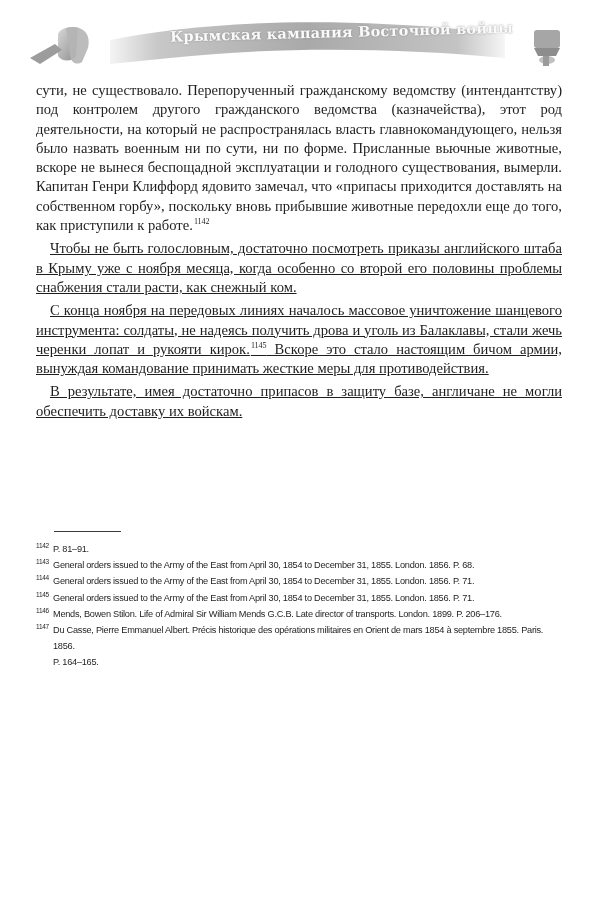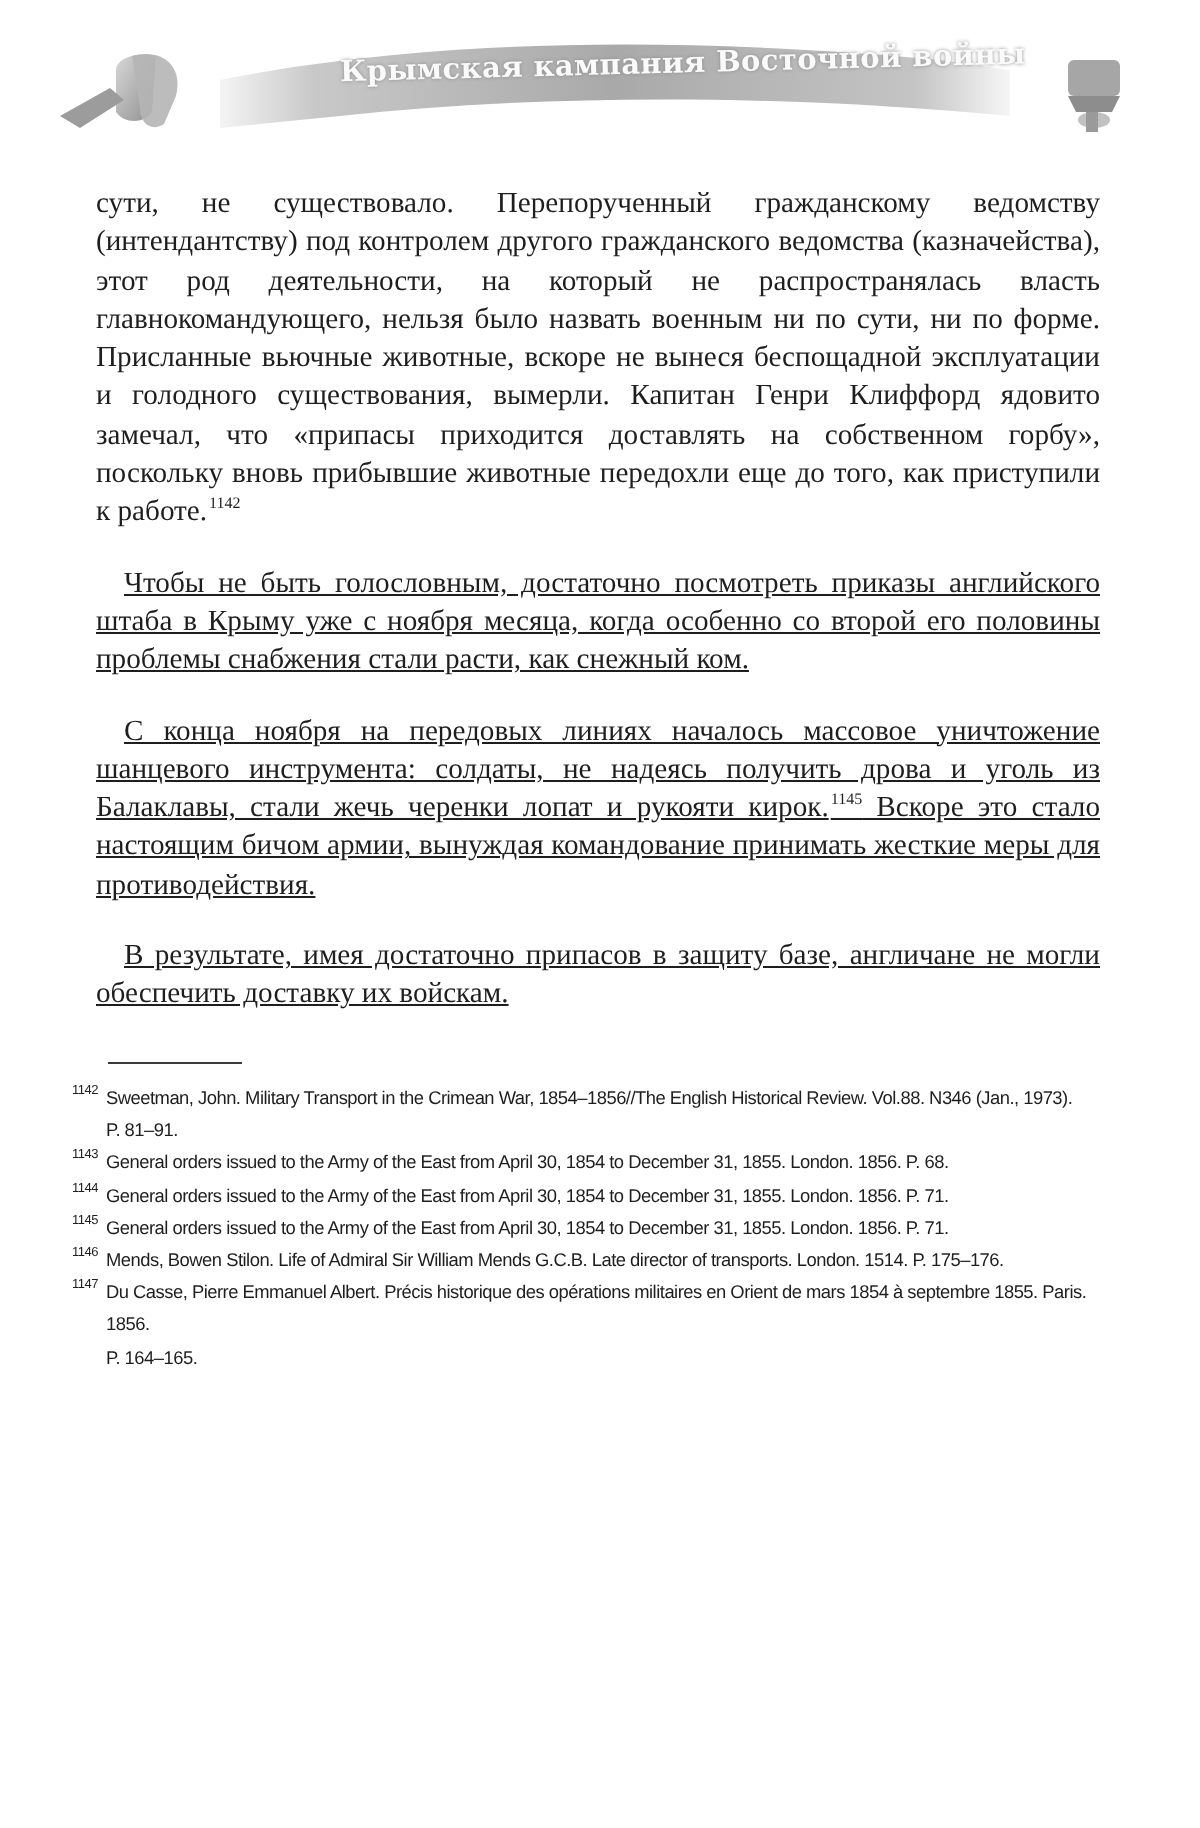--- a/index.html
+++ b/index.html
@@ -38,21 +38,21 @@
       left: 32px;
       top: 77px;
       width: 534px;
       font-family: "Liberation Serif", serif;
       font-size: 14.6px;
       line-height: 19.3px;
       text-align: justify;
       hyphens: manual;
     }
     .content p {
-      margin: 16px;
+      margin: 4px;
       text-indent: 0;
     }
     .content p.indent { text-indent: 14px; text-decoration: underline; }
     .content p.first { text-indent: 0; }
     sup {
       font-size: 8px;
       line-height: 0;
       vertical-align: 6px;
       margin-left: 1px;
     }
@@ -125,37 +125,36 @@
   <p class="indent"><span>Чтобы не быть голословным, достаточно посмотреть приказы английского штаба в Крыму уже с ноября месяца, когда особенно со второй его половины проблемы снабжения стали расти, как снежный ком.</span></p>
   <p class="indent"><span>С конца ноября на передовых линиях началось массовое уничтожение шанцевого инструмента: солдаты, не надеясь получить дрова и уголь из Балаклавы, стали жечь черенки лопат и рукояти кирок.</span><sup>1145</sup><span> Вскоре это стало настоящим бичом армии, вынуждая командование принимать жесткие меры для противодействия.</span></p>
   <p class="indent"><span>В результате, имея достаточно припасов в защиту базе, англичане не могли обеспечить доставку их войскам.</span></p>
 </div>
 
 <div class="fn-sep"></div>
 
 <div class="footnotes">
   <div class="fn">
     <span class="fn-num">1142</span>
-    <span>Sweetman, John. Military Transport in the Crimean War, 1854–1856//The English Historical Review. Vol.88. N346 (Jan., 1973).</span>
     <span class="fn-cont">P. 81–91.</span>
   </div>
   <div class="fn">
     <span class="fn-num">1143</span>
     <span>General orders issued to the Army of the East from April 30, 1854 to December 31, 1855. London. 1856. P. 68.</span>
   </div>
   <div class="fn">
     <span class="fn-num">1144</span>
     <span>General orders issued to the Army of the East from April 30, 1854 to December 31, 1855. London. 1856. P. 71.</span>
   </div>
   <div class="fn">
     <span class="fn-num">1145</span>
     <span>General orders issued to the Army of the East from April 30, 1854 to December 31, 1855. London. 1856. P. 71.</span>
   </div>
   <div class="fn">
     <span class="fn-num">1146</span>
-    <span>Mends, Bowen Stilon. Life of Admiral Sir William Mends G.C.B. Late director of transports. London. 1514. P. 175–176.</span>
+    <span>Mends, Bowen Stilon. Life of Admiral Sir William Mends G.C.B. Late director of transports. London. 1899. P. 206–176.</span>
   </div>
   <div class="fn">
     <span class="fn-num">1147</span>
     <span>Du Casse, Pierre Emmanuel Albert. Précis historique des opérations militaires en Orient de mars 1854 à septembre 1855. Paris. 1856.</span>
     <span class="fn-cont">P. 164–165.</span>
   </div>
 </div>
 
 </body></html>

